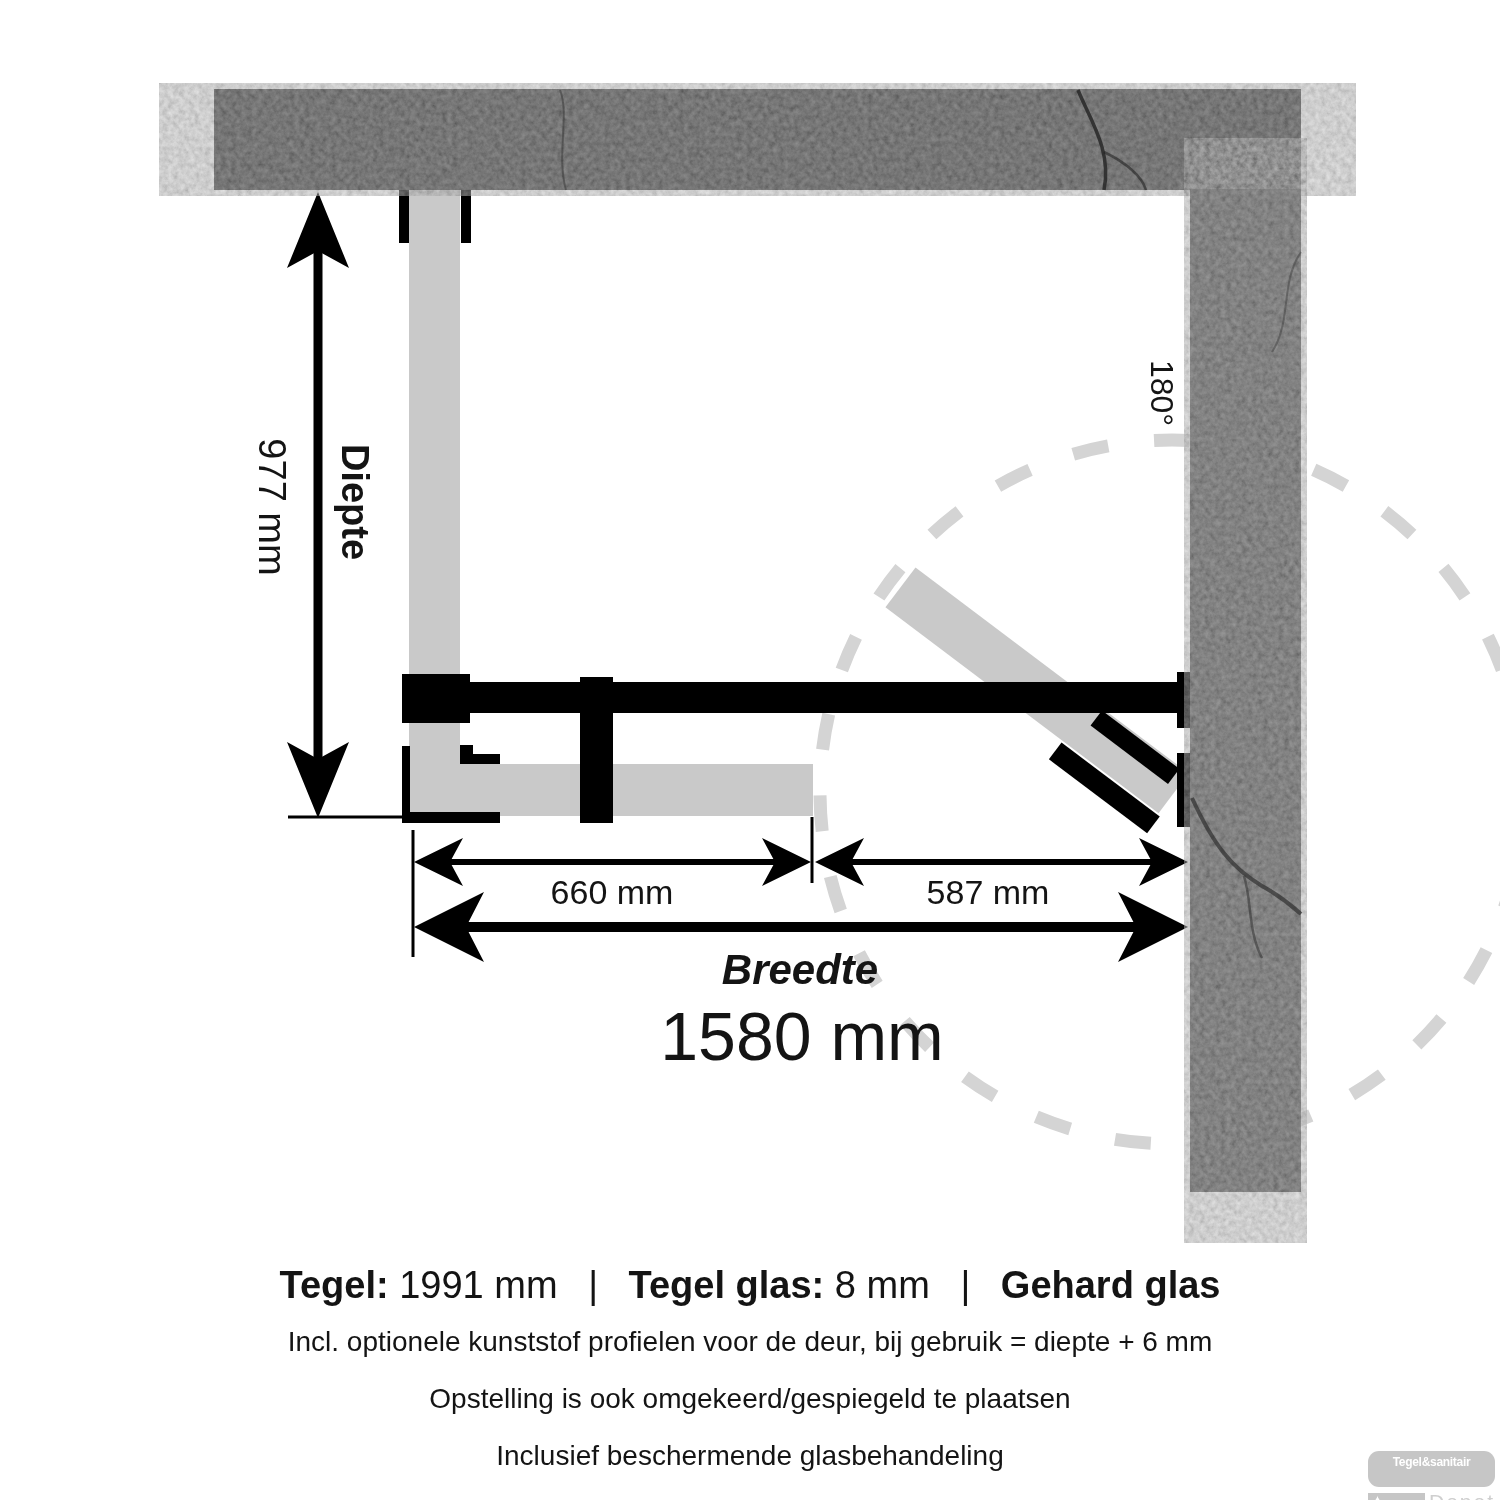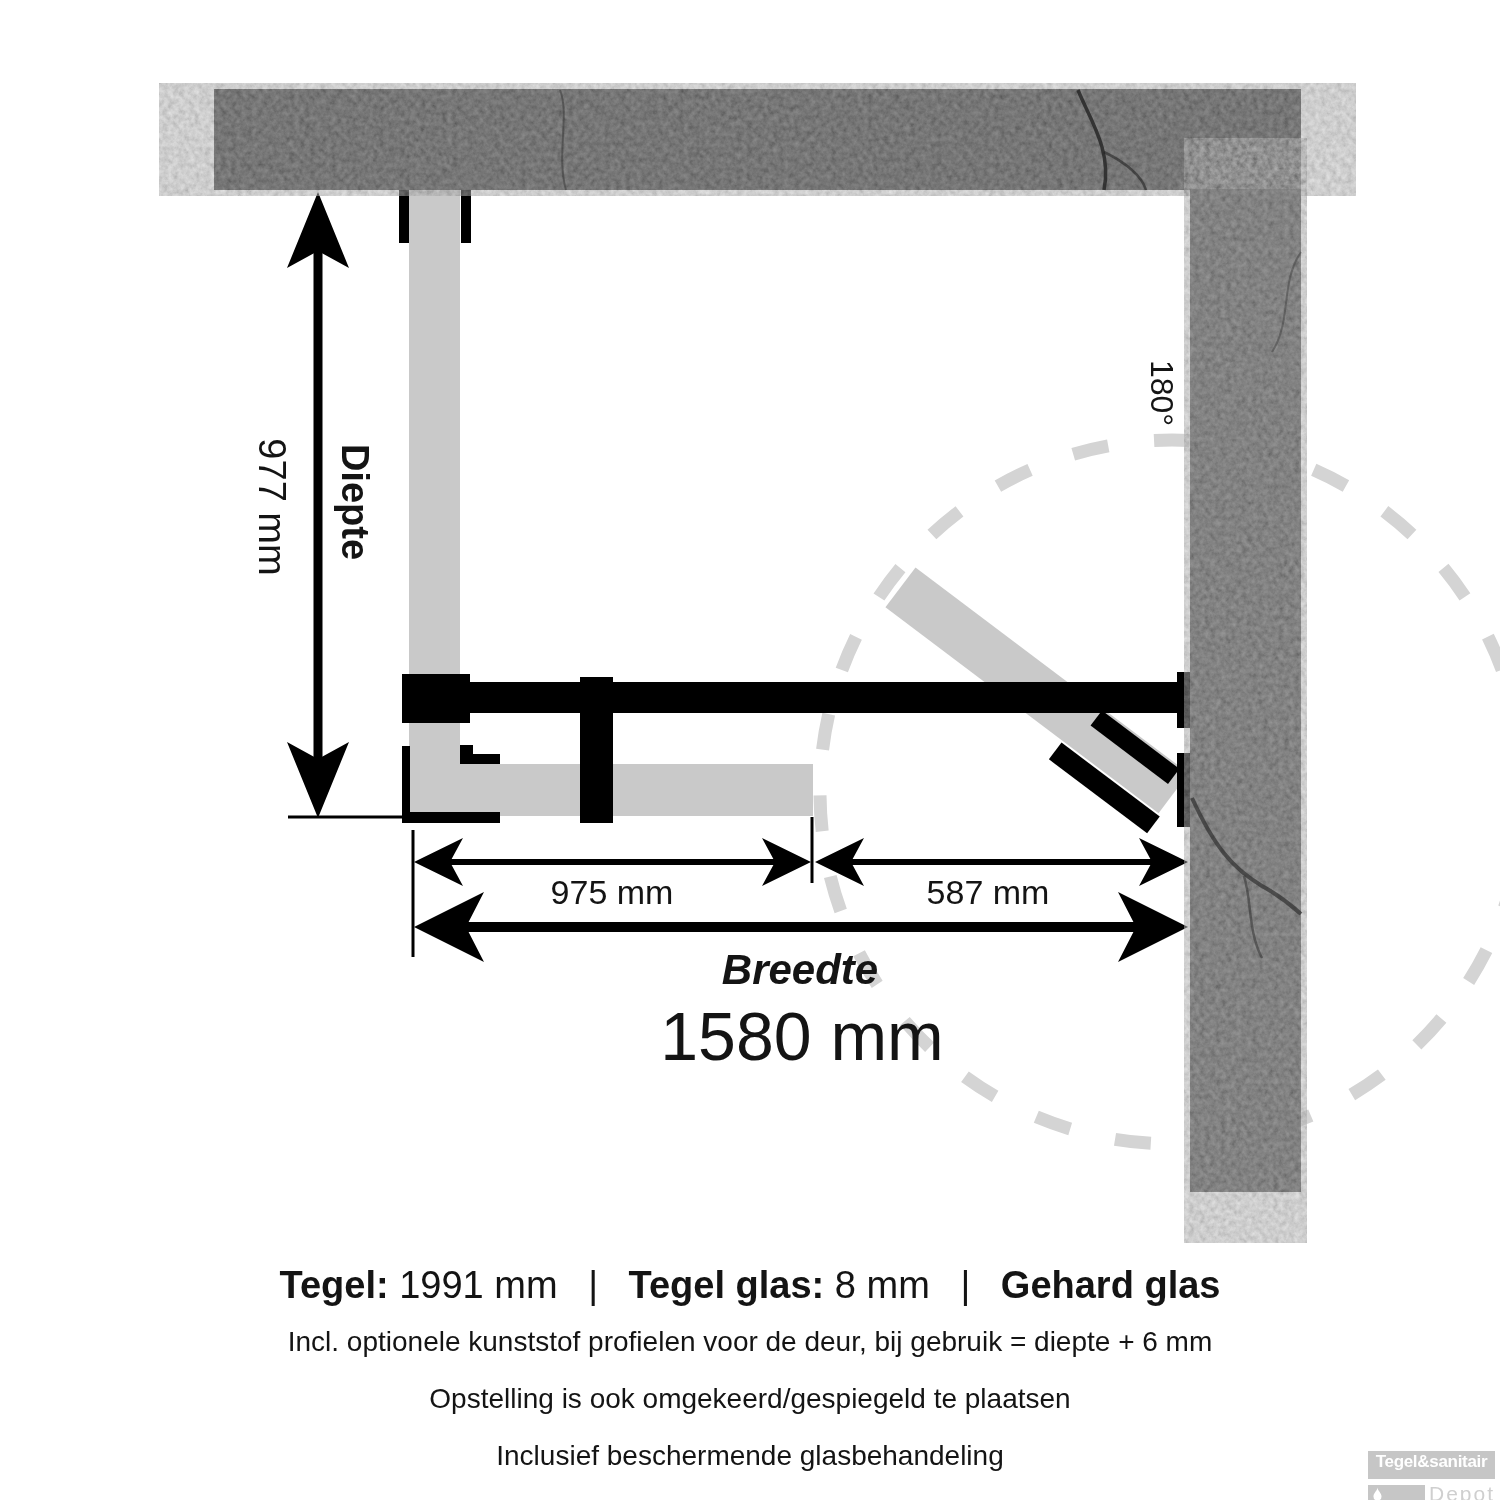--- a/index.html
+++ b/index.html
@@ -14,22 +14,22 @@
   .dim-s{font-size:34px;height:40px;line-height:40px;}
   .dim-m{font-size:38px;height:44px;line-height:44px;}
   .dim-bold{font-size:42px;font-weight:bold;height:48px;line-height:48px;font-style:italic;}
   .dim-xl{font-size:68px;height:60px;line-height:60px;}
   .angle{font-size:32px;height:38px;line-height:38px;}
   .specline{position:absolute;left:0;width:1500px;text-align:center;font-size:28px;height:48px;line-height:48px;}
   .specline .sep{margin:0 20px;font-weight:normal;}
   .spec1{font-size:38px;}
   
   .logo{position:absolute;left:1368px;top:1451px;width:130px;}
-  .logo-band{width:127px;height:28px;background:#c6c6c6;color:#ffffff;
-    font-weight:bold;font-size:17px;line-height:22px;text-align:center;letter-spacing:-0.3px;}
+  .logo-band{width:127px;height:36px;background:#c6c6c6;color:#ffffff;
+    font-weight:bold;font-size:12px;line-height:22px;text-align:center;letter-spacing:-0.3px;border-radius:11px;}
   .logo-row{display:flex;align-items:center;margin-top:3px;gap:0;}
   .logo-sq{width:19px;height:19px;background:#c6c6c6;display:flex;align-items:center;justify-content:center;}
   .logo-depot{font-size:21px;color:#cfcfcf;letter-spacing:2px;margin-left:4px;font-weight:normal;}
 </style>
 </head>
 <body>
 
 <div class="canvas">
 
   <svg class="gfx" width="1500" height="1500" viewBox="0 0 1500 1500">
@@ -110,21 +110,21 @@
       <path d="M1192,798 C1214,846 1232,868 1262,886 C1280,896 1292,906 1301,914" stroke="#2a2a2a" stroke-width="4" fill="none" opacity="0.65"></path>
       <path d="M1244,876 C1252,902 1248,932 1262,958" stroke="#2a2a2a" stroke-width="2.5" fill="none" opacity="0.5"></path>
       <path d="M1301,252 C1280,282 1292,322 1272,352" stroke="#303030" stroke-width="2" fill="none" opacity="0.4"></path>
     </g>
   </svg>
 
   <div class="lbl rot b dim-m" style="left:205px;top:480px;width:300px;">Diepte</div>
   <div class="lbl rot dim-m" style="left:122px;top:485px;width:300px;">977 mm</div>
   <div class="lbl rot angle" style="left:1082px;top:374px;width:160px;">180°</div>
 
-  <div class="lbl dim-s" style="left:512px;top:872px;width:200px;">975 mm</div>
+  <div class="lbl dim-s" style="left:512px;top:872px;width:200px;">660 mm</div>
   <div class="lbl dim-s" style="left:888px;top:872px;width:200px;">587 mm</div>
   <div class="lbl dim-bold" style="left:650px;top:946px;width:300px;">Breedte</div>
   <div class="lbl dim-xl" style="left:602px;top:1006px;width:400px;">1580 mm</div>
 
   <div class="specline spec1" style="top:1261px;">
     <span class="b">Tegel:</span>
     <span>1991 mm</span>
     <span class="sep">|</span>
     <span class="b">Tegel glas:</span>
     <span>8 mm</span>

